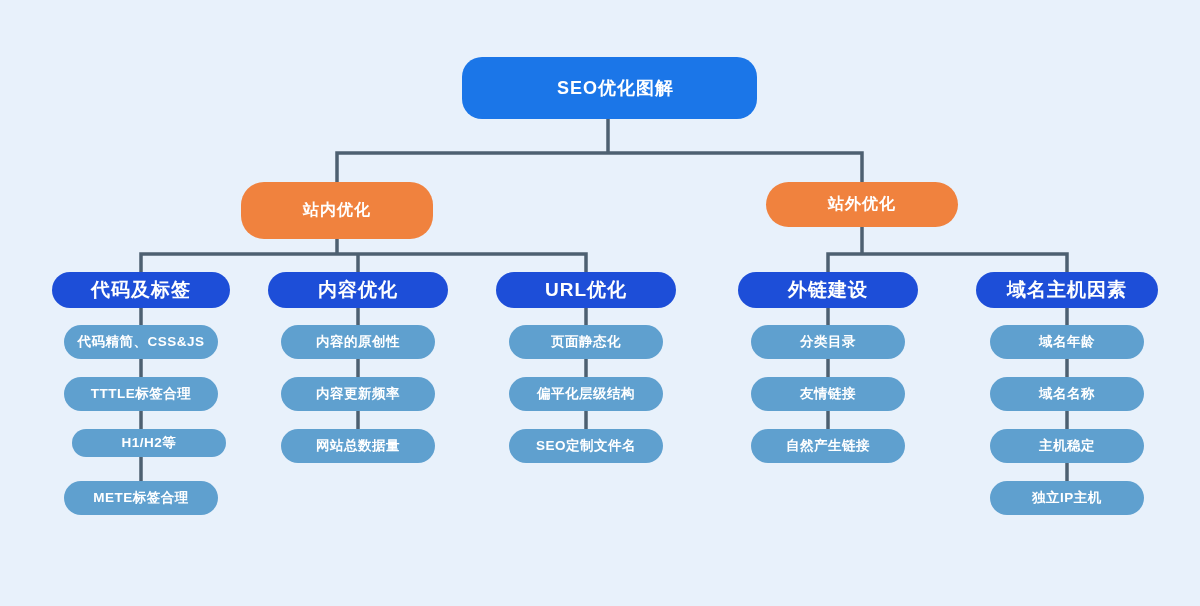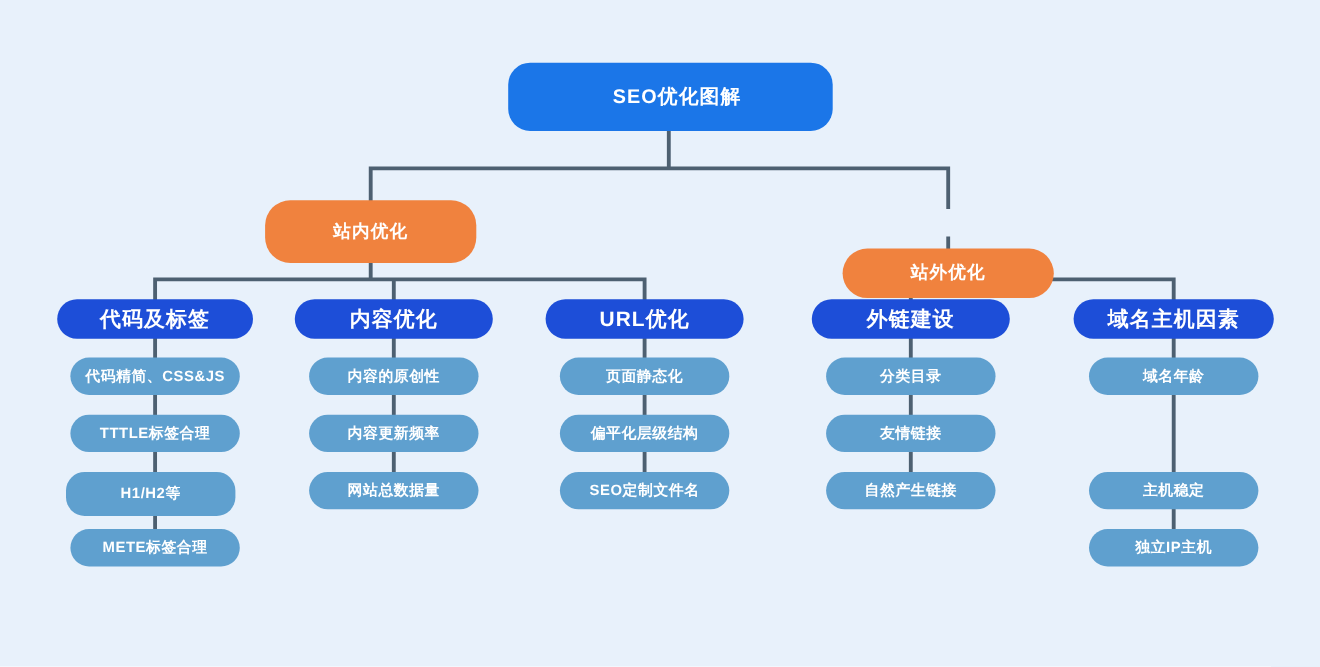--- a/index.html
+++ b/index.html
@@ -68,42 +68,43 @@
              M141 295 V498
              M358 295 V446
              M586 295 V446
              M828 295 V446
              M1067 295 V498" fill="none" stroke="#4d6071" stroke-width="3.5"></path>
   </svg>
 
   <div class="node node-root" style="left:462px; top:57px; width:295px; height:62px;">SEO优化图解</div>
 
   <div class="node node-branch" style="left:241px; top:182px; width:192px; height:57px;">站内优化</div>
-  <div class="node node-branch" style="left:766px; top:182px; width:192px; height:45px;margin-top:44px;">站外优化</div>
+  <div class="node node-branch" style="left:766px; top:182px; width:192px; height:45px;">站外优化</div>
 
   <div class="node node-group" style="left:52px; top:272px; width:178px; height:36px;">代码及标签</div>
   <div class="node node-group" style="left:268px; top:272px; width:180px; height:36px;">内容优化</div>
   <div class="node node-group" style="left:496px; top:272px; width:180px; height:36px;">URL优化</div>
   <div class="node node-group" style="left:738px; top:272px; width:180px; height:36px;">外链建设</div>
   <div class="node node-group" style="left:976px; top:272px; width:182px; height:36px;">域名主机因素</div>
 
   <div class="node node-item" style="left:64px; top:377px; width:154px; height:34px;">TTTLE标签合理</div>
   <div class="node node-item" style="left:64px; top:325px; width:154px; height:34px;">代码精简、CSS&amp;JS</div>
-  <div class="node node-item" style="left:60px; top:429px; width:154px; height:40px;">H1/H2等</div>
+  <div class="node node-item" style="left:72px; top:429px; width:154px; height:28px;">H1/H2等</div>
   <div class="node node-item" style="left:64px; top:481px; width:154px; height:34px;">METE标签合理</div>
 
   <div class="node node-item" style="left:281px; top:325px; width:154px; height:34px;">内容的原创性</div>
   <div class="node node-item" style="left:281px; top:377px; width:154px; height:34px;">内容更新频率</div>
   <div class="node node-item" style="left:281px; top:429px; width:154px; height:34px;">网站总数据量</div>
 
   <div class="node node-item" style="left:509px; top:325px; width:154px; height:34px;">页面静态化</div>
   <div class="node node-item" style="left:509px; top:377px; width:154px; height:34px;">偏平化层级结构</div>
   <div class="node node-item" style="left:509px; top:429px; width:154px; height:34px;">SEO定制文件名</div>
 
   <div class="node node-item" style="left:751px; top:325px; width:154px; height:34px;">分类目录</div>
   <div class="node node-item" style="left:751px; top:377px; width:154px; height:34px;">友情链接</div>
   <div class="node node-item" style="left:751px; top:429px; width:154px; height:34px;">自然产生链接</div>
 
   <div class="node node-item" style="left:990px; top:325px; width:154px; height:34px;">域名年龄</div>
+  <div class="node node-item" style="left:990px; top:377px; width:154px; height:34px;">域名名称</div>
   <div class="node node-item" style="left:990px; top:429px; width:154px; height:34px;">主机稳定</div>
   <div class="node node-item" style="left:990px; top:481px; width:154px; height:34px;">独立IP主机</div>
 
 </div>
 
 </body></html>

